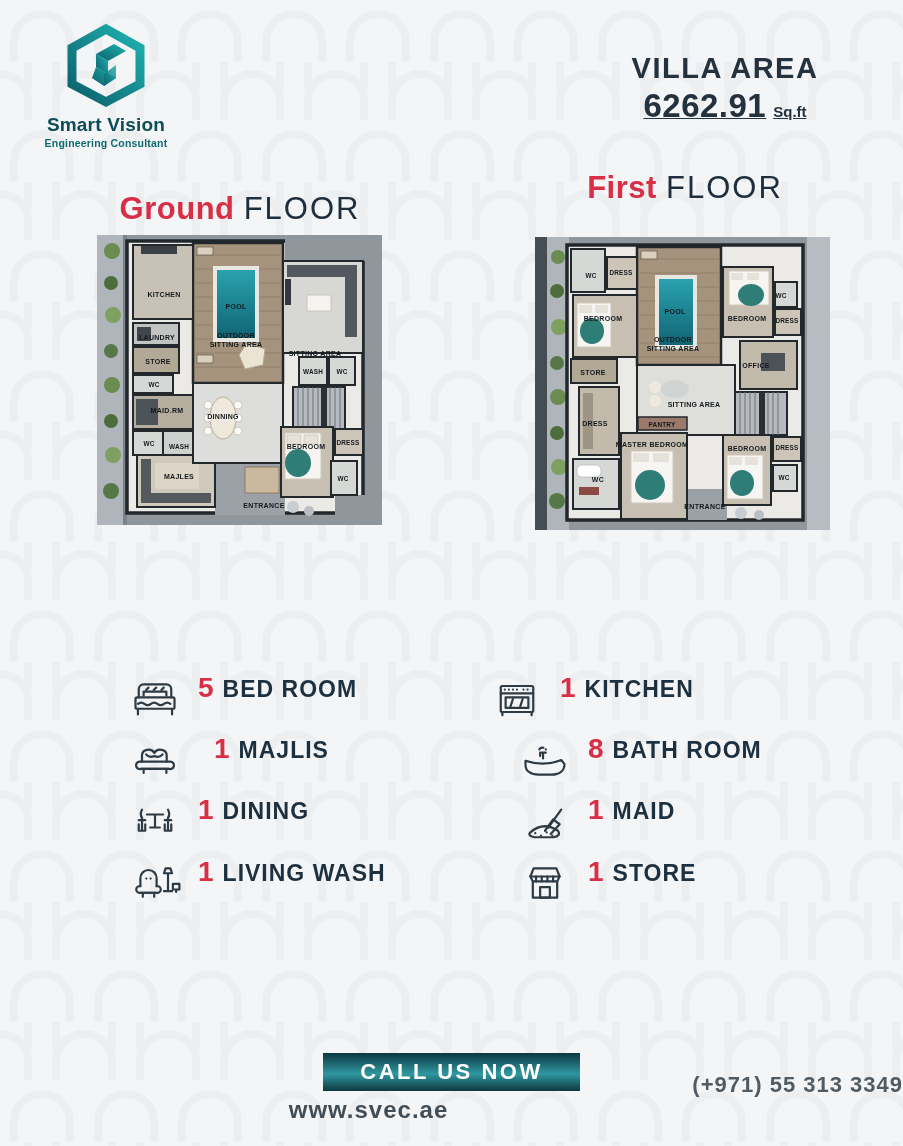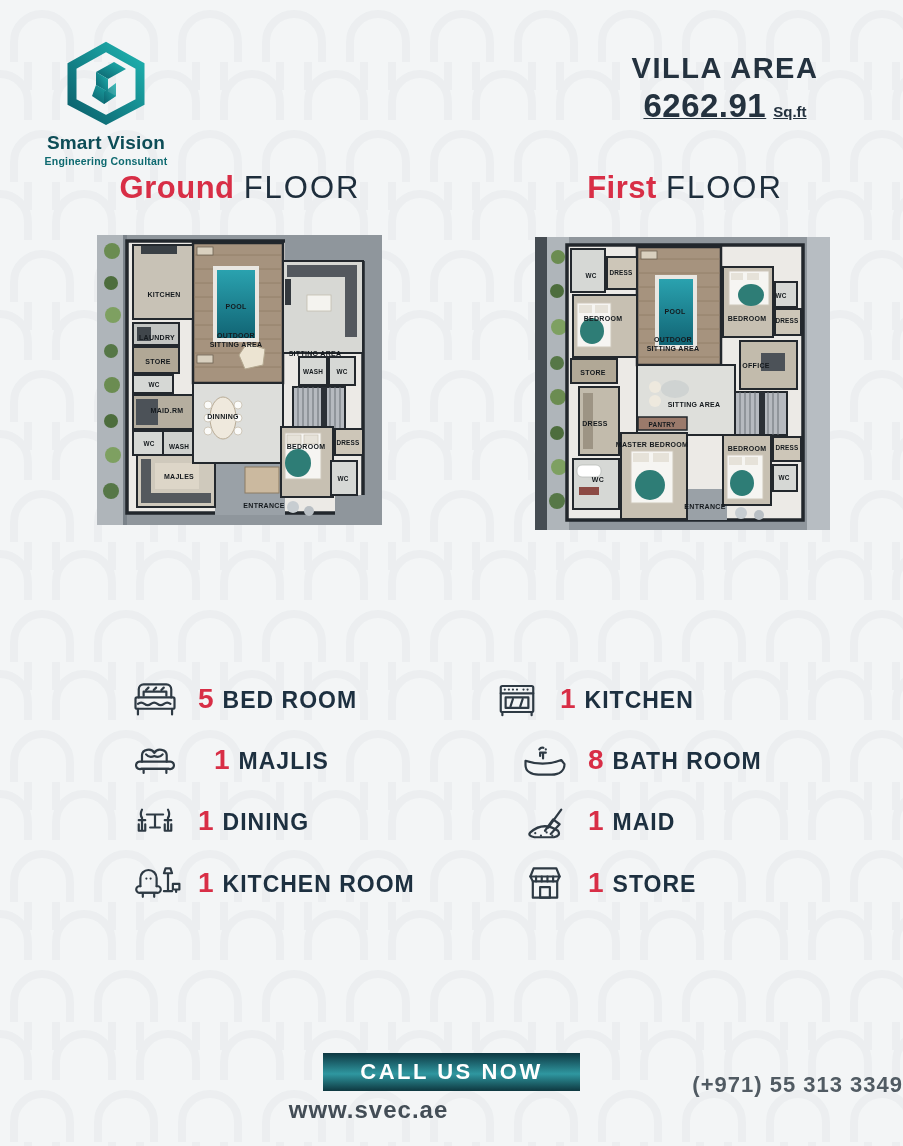--- a/index.html
+++ b/index.html
@@ -1,43 +1,43 @@
 <!DOCTYPE html>
 <html><head>
 <meta charset="utf-8">
 <style>
   html,body{margin:0;padding:0;}
   body{font-family:"Liberation Sans", sans-serif;}
   #page{position:relative;width:903px;height:1146px;background:#f3f5f6;overflow:hidden;}
   .bgpat{position:absolute;left:0;top:0;z-index:0;}
   .abs{position:absolute;}
   
-  .logo-wrap{left:28px;top:40px;width:156px;text-align:center;z-index:2;}
+  .logo-wrap{left:28px;top:22px;width:156px;text-align:center;z-index:2;}
   .brand-name{font-size:19px;font-weight:800;color:#0d4d57;letter-spacing:.2px;margin-top:2px;}
   .brand-tagline{font-size:10.5px;font-weight:600;color:#0e6a70;margin-top:1px;letter-spacing:.2px;}
   .villa-area{right:48px;top:52px;width:260px;text-align:center;color:#24323f;z-index:2;}
   .area-label{font-size:29px;font-weight:600;letter-spacing:1.5px;}
   .area-line{margin-top:2px;text-decoration:underline;}
   .area-value{font-size:33px;font-weight:800;letter-spacing:.5px;}
   .area-unit{font-size:15px;font-weight:700;margin-left:7px;}
   
   .floor-title{top:170px;width:360px;text-align:center;font-size:31px;letter-spacing:.5px;z-index:2;}
-  .ft-ground{left:60px;}
+  .ft-ground{left:60px;margin-top:21px;}
   .ft-first{left:505px;}
   .ft-accent{color:#d82e46;font-weight:800;}
   .ft-rest{color:#1e2e3c;font-weight:300;letter-spacing:2px;}
   
   .plan{z-index:2;}
   .plan-ground{left:97px;top:235px;}
   .plan-first{left:535px;top:237px;}
   .rlab{font:700 7px "Liberation Sans", sans-serif;fill:#14191d;text-anchor:middle;letter-spacing:.3px;}
   .rlab2{font:700 6.4px "Liberation Sans", sans-serif;fill:#14191d;text-anchor:middle;letter-spacing:.2px;}
   .wallr{stroke:#23282d;stroke-width:2;}
   
-  .feat{position:absolute;display:flex;align-items:center;z-index:2;}
+  .feat{position:absolute;display:flex;z-index:2;}
   .feat-icon{width:54px;height:54px;flex:0 0 54px;display:flex;align-items:center;justify-content:center;}
   .feat-text{margin-left:16px;font-weight:800;white-space:nowrap;}
   .feat-count{font-size:28px;color:#d82e46;margin-right:9px;}
   .feat-label{font-size:23px;color:#1d3040;letter-spacing:1px;}
   .ic{stroke:#2e3a44;fill:none;stroke-width:1.35;stroke-linecap:round;stroke-linejoin:round;}
   
   .cta-btn{left:323px;top:1015px;width:257px;height:38px;z-index:2;border:none;cursor:pointer;
     background:linear-gradient(180deg,#0d3741 0%,#2f97a0 55%,#0e3840 100%);
     color:#fff;font-family:"Liberation Sans",sans-serif;font-size:22px;font-weight:600;letter-spacing:2.5px;
     display:flex;align-items:center;justify-content:center;margin-top:38px;}
@@ -378,21 +378,21 @@
       <svg class="ic" width="52" height="52" viewBox="0 0 32 32">
         <path d="M7,18 v-5 a5,5 0 0 1 10,0 v5"></path>
         <path d="M10.7,13.3 h0.01 M13.3,13.3 h0.01"></path>
         <path d="M7,18 h-1 a2,2 0 1 0 1,4 h10 a2,2 0 1 0 1,-4 h-1"></path>
         <path d="M7,22 h10 M8.5,22 v2.5 M15.5,22 v2.5"></path>
         <path d="M21.5,10 h5 l-1,-3 h-3 Z M24,10 v11 M21.5,21 h5"></path>
         <path d="M27,16.5 h4 v3.5 h-4 Z M29,20 v1.5"></path>
       </svg>
     </span>
     <span class="feat-text">
-      <span class="feat-count">1</span><span class="feat-label">KITCHEN ROOM</span>
+      <span class="feat-count">1</span><span class="feat-label">LIVING WASH</span>
     </span>
   </div>
 
   <div class="feat" style="left:490px;top:672px;">
     <span class="feat-icon">
       <svg class="ic" width="52" height="52" viewBox="0 0 32 32">
         <rect x="6" y="8" width="20" height="16" rx="1"></rect>
         <path d="M6,12.5 h20"></path>
         <path d="M8.5,10.2 h0.01 M11,10.2 h0.01 M13.5,10.2 h0.01 M16,10.2 h0.01 M20,10.2 h0.01 M22.5,10.2 h0.01"></path>
         <rect x="9" y="15" width="14" height="6.5"></rect>

